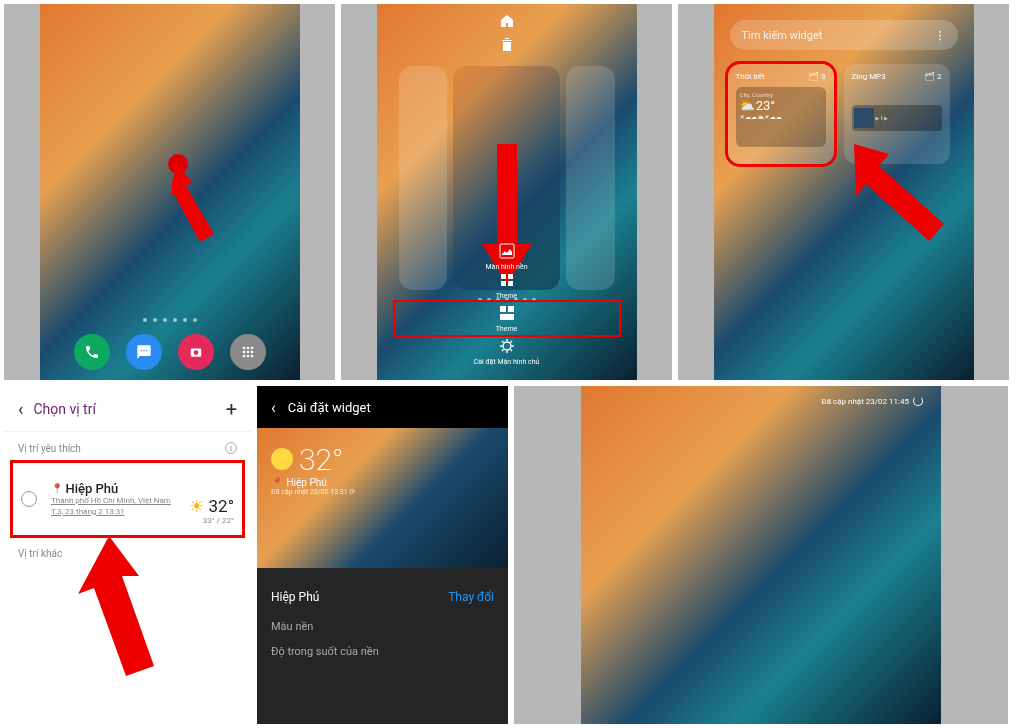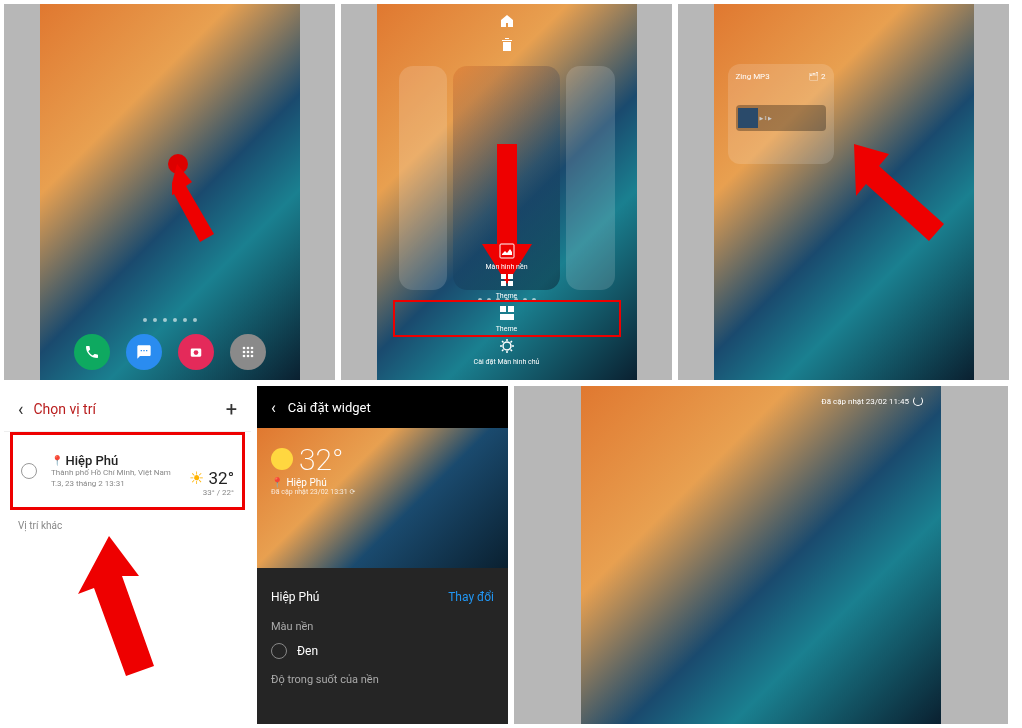--- a/index.html
+++ b/index.html
@@ -46,28 +46,28 @@
   .w-preview-app { display: flex; align-items: center; justify-content: center; height: 60px; }
   .app-blob { width: 40px; height: 40px; background: #2962ff; border-radius: 12px; display: flex; align-items: center; justify-content: center; color: #fff; font-size: 18px; }
   .w-preview-mp3 { background: rgba(0,0,0,0.3); border-radius: 4px; height: 26px; margin-top: 24px; display:flex; align-items:center; padding:2px; gap:2px;}
   .mp3-thumb { width: 20px; height: 20px; background: #2a4a6a; }
   .arrow3 { position: absolute; top: 140px; left: 140px; }
   
   
   .p4 { width: 247px; height: 338px; background: #fff; }
   .p4-head { height: 46px; display: flex; align-items: center; padding: 0 14px; border-bottom: 1px solid #eee; }
   .p4-head .back { font-size: 18px; color: #333; margin-right: 10px; }
-  .p4-head .title { flex: 1; font-size: 14px; color: #b91c1c; }
+  .p4-head .title { flex: 1; font-size: 14px; color: #701a75; }
   .p4-head .plus { font-size: 20px; color: #333; }
   .p4-sec { font-size: 10px; color: #888; padding: 10px 14px 6px; display: flex; justify-content: space-between; align-items: center; }
   .loc-card { margin: 0 6px; border: 3px solid #e00; padding: 10px 8px; display: flex; align-items: center; }
   .radio { width: 16px; height: 16px; border: 1.5px solid #999; border-radius: 50%; margin-right: 14px; }
   .loc-info { flex: 1; }
   .loc-name { font-size: 13px; font-weight: 500; color: #222; display: flex; align-items: center; gap: 2px; }
-  .loc-sub { font-size: 8px; color: #888; line-height: 1.3; }
+  .loc-sub { font-size: 8px; color: #888; line-height: 1.3; text-decoration: underline; }
   .loc-temp { text-align: right; margin-top: 23px; }
   .loc-temp .big { font-size: 17px; color: #222; }
   .loc-temp .small { font-size: 8px; color: #888; }
   .arrow4 { position: absolute; top: 150px; left: 60px; }
   
   
   .p5 { width: 251px; height: 338px; background: #252525; color: #fff; position: relative; overflow: hidden; }
   .p5-head { height: 42px; background: #000; display: flex; align-items: center; padding: 0 14px; font-size: 13px; }
   .p5-head .back { margin-right: 12px; font-size: 16px; }
   .p5-preview { height: 140px; background: linear-gradient(135deg, #e07830 0%, #e8a050 35%, #1a4a6e 60%, #0a2030 100%); padding: 14px; position: relative; }
@@ -211,21 +211,36 @@
               </svg>
             </div>
             <span>Cài đặt Màn hình chủ</span>
           </div>
       </div>
     </div>
   </div>
 
   <div class="cell top">
     <div class="phone wallpaper p3">
+      <div class="search">
+        <span>Tìm kiếm widget</span>
+        <span style="font-weight:bold">⋮</span>
+      </div>
       <div class="w-grid">
+        <div class="w-card hl">
+          <div class="w-head">
+              <span>Thời tiết</span>
+              <span>🗂 <span>3</span></span>
+            </div>
+          <div class="w-preview-weather">
+            <div style="font-size:6px;opacity:.7">City, Country</div>
+            <div style="font-size:13px">⛅<span>23°</span></div>
+            <div style="font-size:6px">☀☁☁⛅☀☁☁</div>
+          </div>
+        </div>
         <div class="w-card">
           <div class="w-head">
               <span>Zing MP3</span>
               <span>🗂 <span>2</span></span>
             </div>
           <div class="w-preview-mp3">
               <div class="mp3-thumb"></div>
               <div style="flex:1;font-size:5px;color:#ccc">▶ ‖ ▶</div>
             </div>
         </div>
@@ -236,20 +251,24 @@
     </div>
   </div>
 
   <div class="cell bot">
     <div class="phone p4">
       <div class="p4-head">
         <span class="back">‹</span>
         <span class="title">Chọn vị trí</span>
         <span class="plus">+</span>
       </div>
+      <div class="p4-sec">
+        <span>Vị trí yêu thích</span>
+        <span style="border:1px solid #aaa;border-radius:50%;width:12px;height:12px;display:inline-flex;align-items:center;justify-content:center;font-size:8px">i</span>
+      </div>
       <div class="loc-card">
         <div class="radio"></div>
         <div class="loc-info">
           <div class="loc-name">
               <span style="font-size:10px">📍</span>
               <span>Hiệp Phú</span>
             </div>
           <div class="loc-sub">Thành phố Hồ Chí Minh, Việt Nam</div>
           <div class="loc-sub">T.3, 23 tháng 2 13:31</div>
         </div>
@@ -283,24 +302,20 @@
             <span>Hiệp Phú</span>
           </div>
         <div class="p5-upd">Đã cập nhật 23/02 13:31 ⟳</div>
       </div>
       <div class="p5-body">
         <div class="p5-row">
           <span>Hiệp Phú</span>
           <span class="link">Thay đổi</span>
         </div>
         <div class="p5-label">Màu nền</div>
-        <div class="radio-row">
-            <div class="r-circle off"></div>
-            <span>Đen</span>
-          </div>
         <div class="p5-label">Độ trong suốt của nền</div>
         <div class="slider-row">
           
           
         </div>
       </div>
     </div>
   </div>
 
   <div class="cell bot3">

